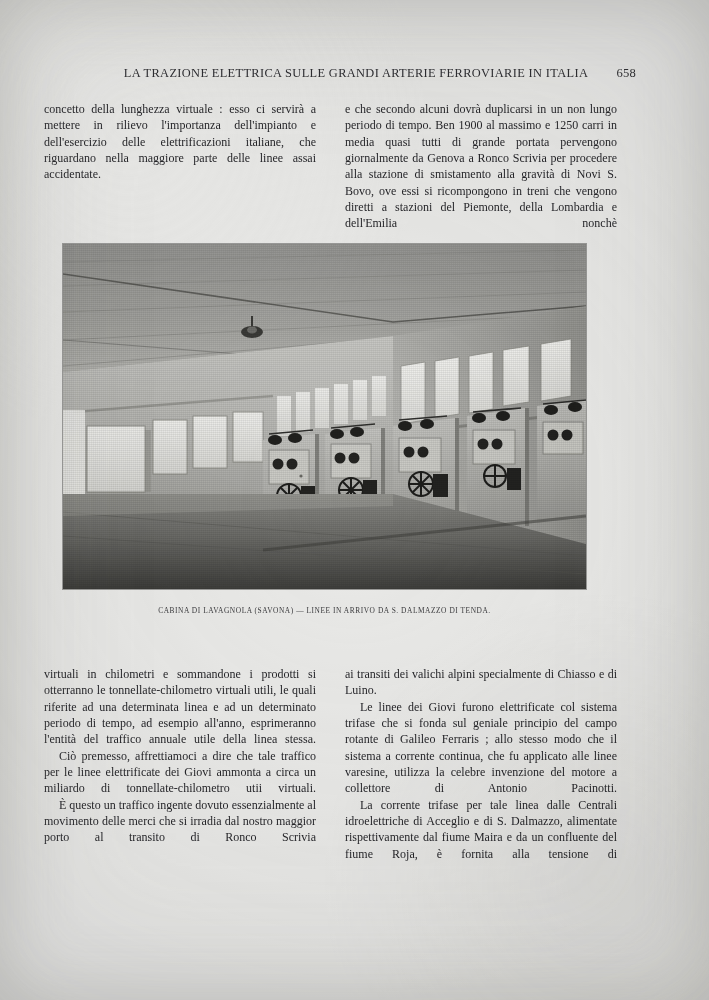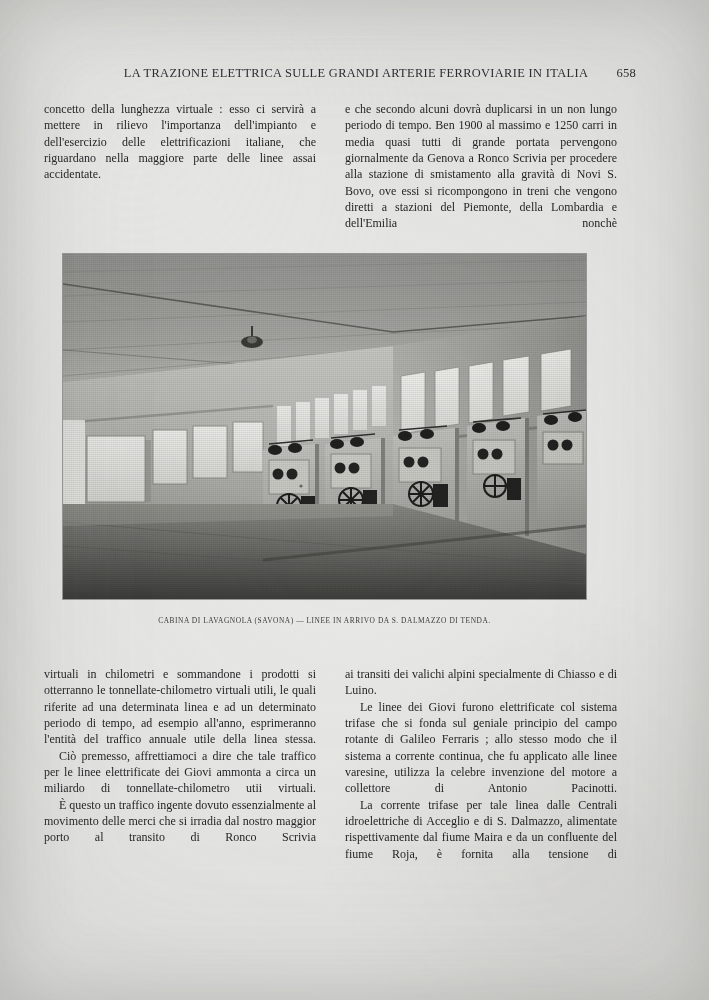--- a/index.html
+++ b/index.html
@@ -86,21 +86,21 @@
   .col p {
     text-align: justify;
     text-align-last: left;
   }
   .col p.full { text-align-last: justify; }
 
   
   .figure {
     position: absolute;
     left: 63px;
-    top: 254px;
+    top: 244px;
     width: 523px;
     height: 345px;
   }
   .photo {
     position: absolute;
     inset: 0;
     overflow: hidden;
     background: #8d8d8a;
     box-shadow: 0 0 0 1px rgba(90,90,88,.55);
   }

